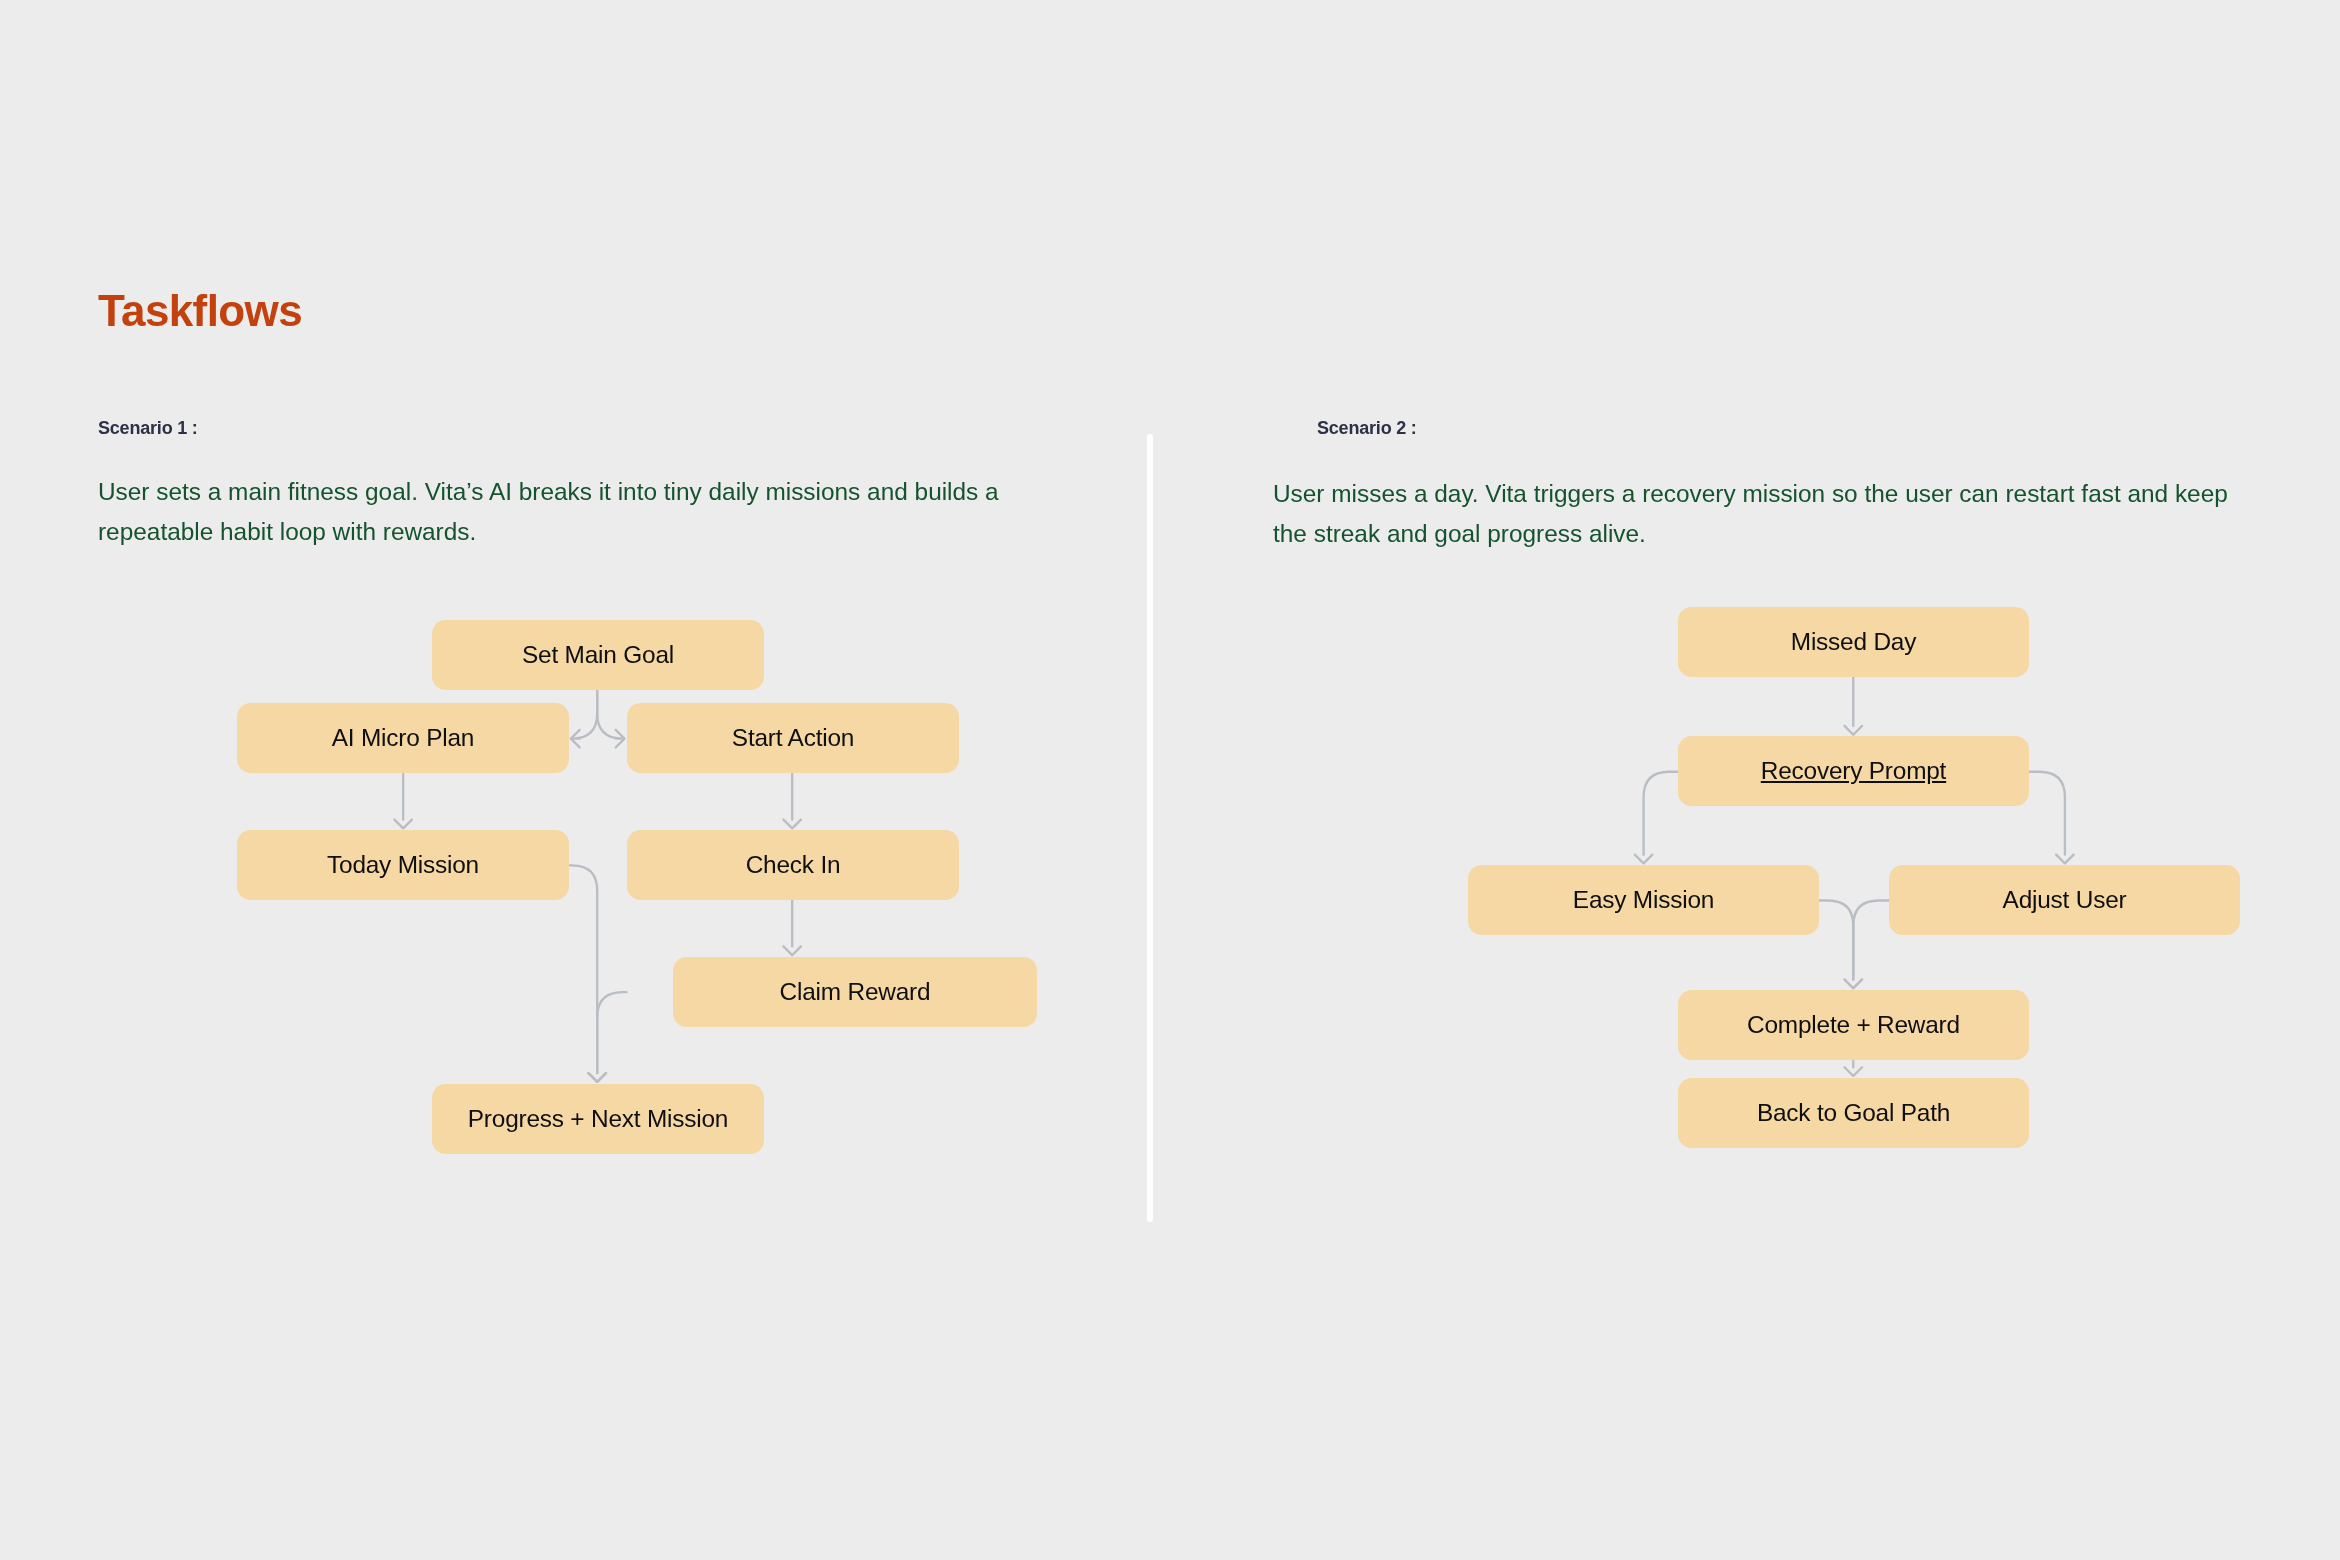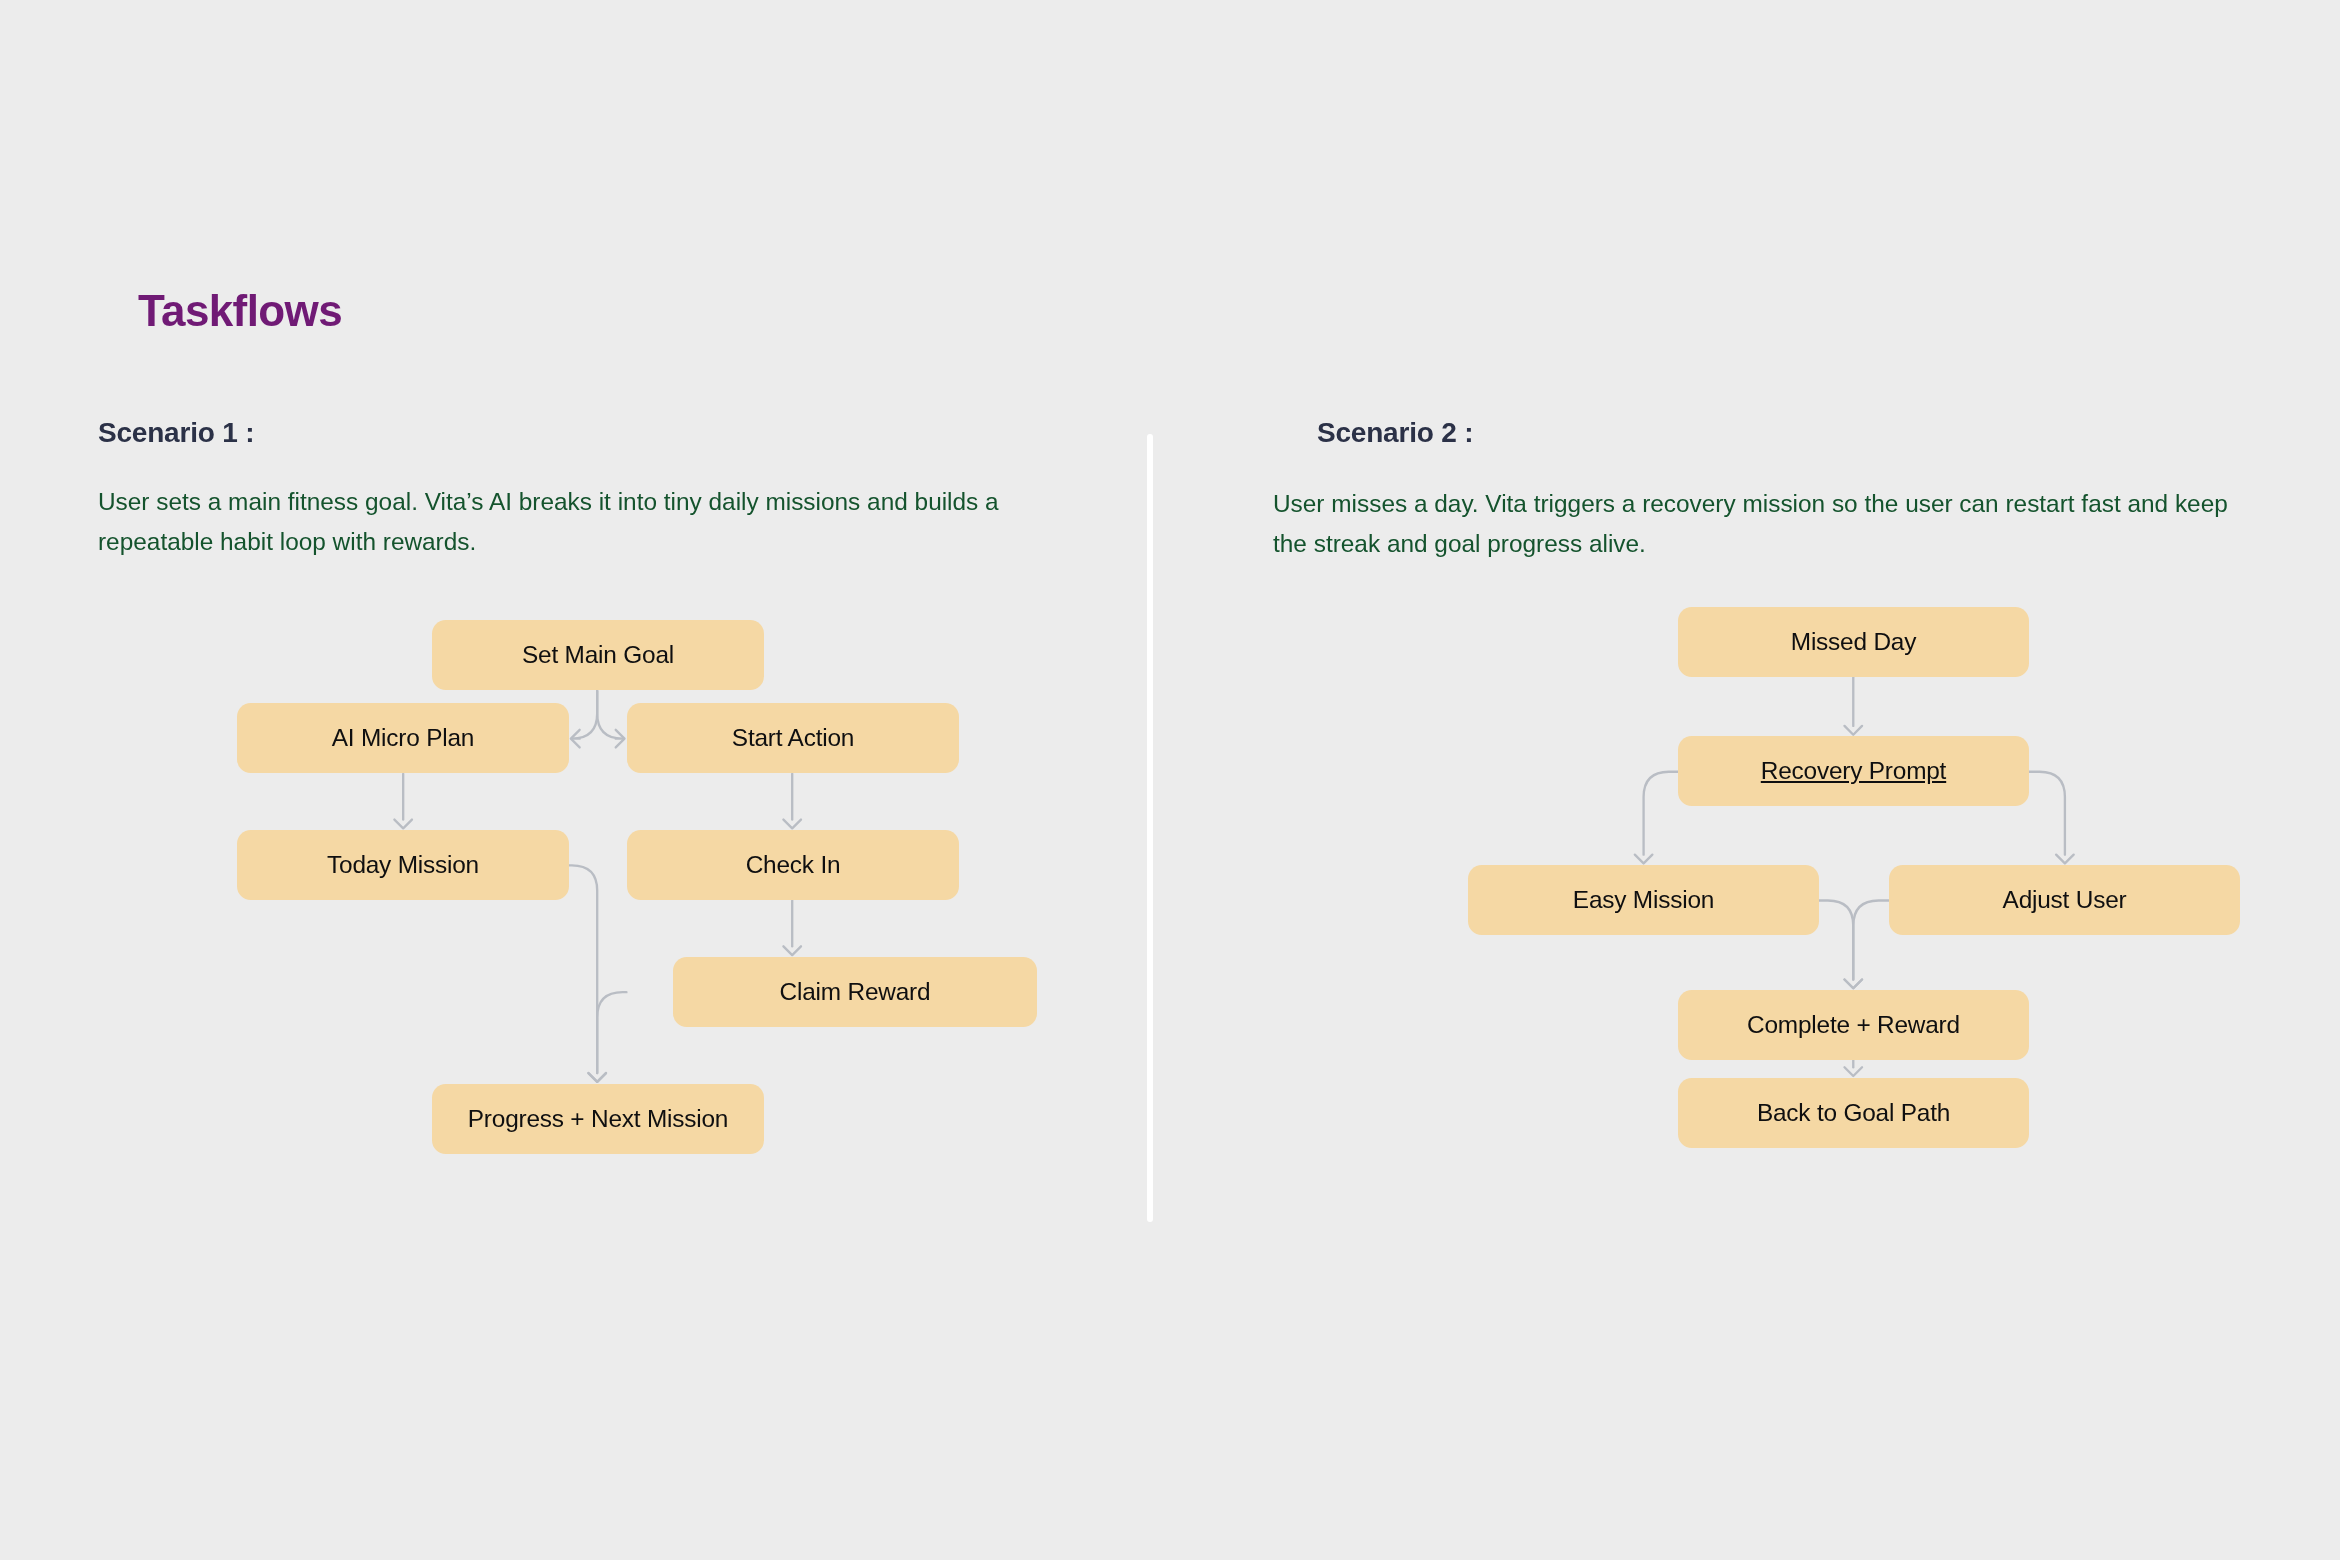--- a/index.html
+++ b/index.html
@@ -13,34 +13,33 @@
     font-family: "Liberation Sans", sans-serif;
     overflow: hidden;
     position: relative;
   }
   #page-title {
     position: absolute;
     left: 98px;
     top: 289px;
     font-size: 44px;
     font-weight: 700;
-    color: #701a75;
+    color: #c2410c;
     letter-spacing: -0.6px;
     line-height: 1;
-    margin-left: 40px;
   }
   .column {
     position: absolute;
     top: 419px;
   }
   #col-left  { left: 98px;  width: 975px; }
   #col-right { left: 1273px; width: 985px; }
 
   .scenario-heading {
-    font-size: 28px;
+    font-size: 18px;
     font-weight: 700;
     color: #2b3147;
     letter-spacing: -0.2px;
     margin: 0 0 35px 0;
     line-height: 1;
   }
   #col-right .scenario-heading { margin-bottom: 37px; margin-left: 44px; }
 
   .scenario-desc {
     font-size: 24.4px;

